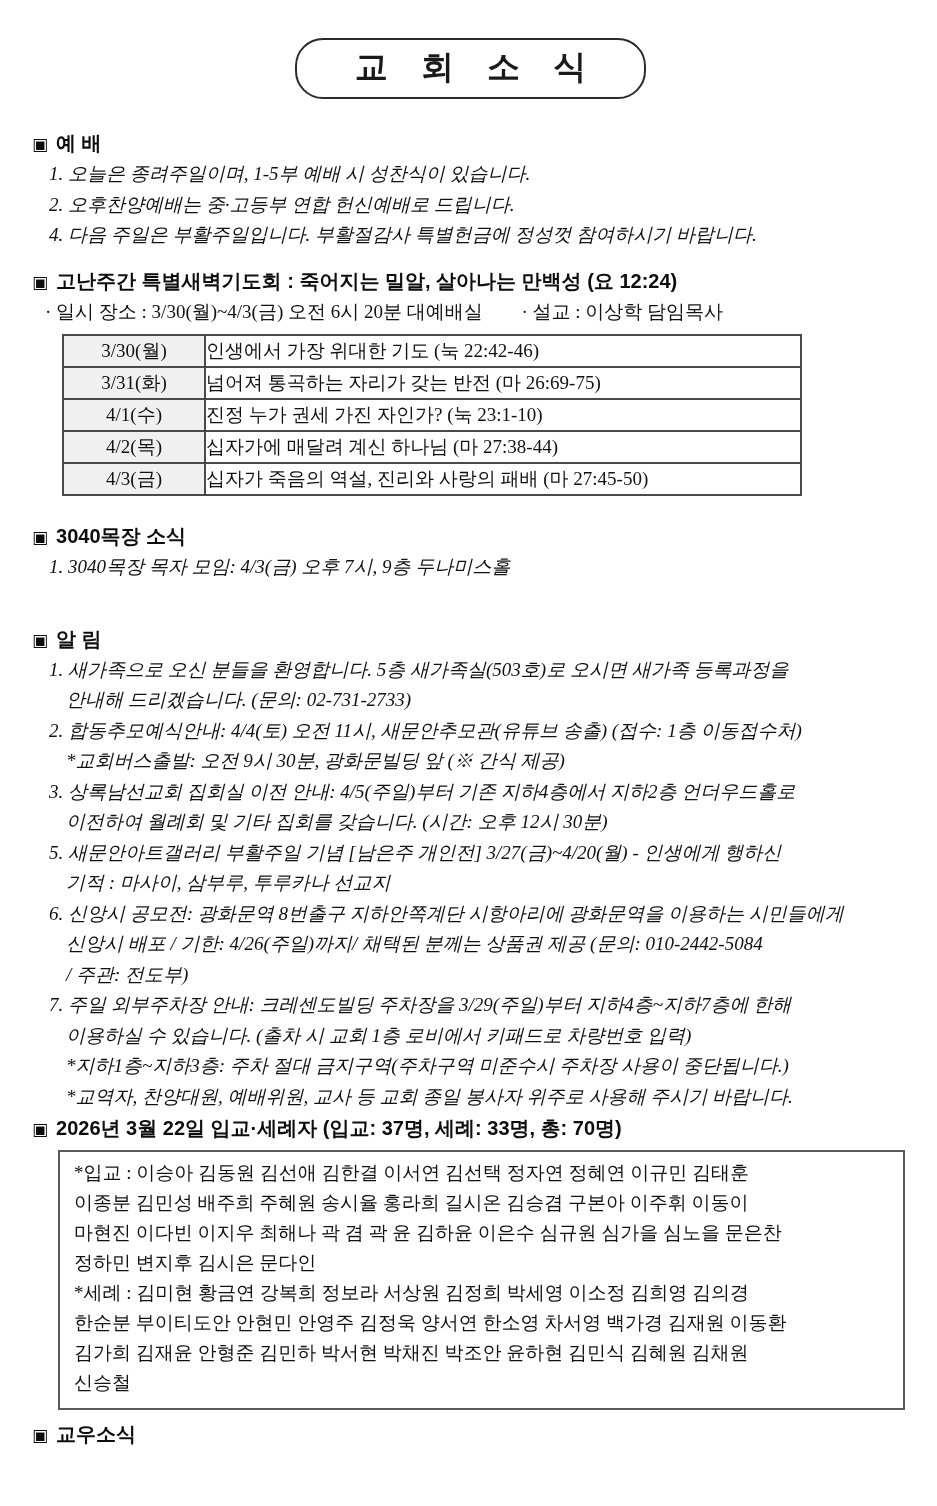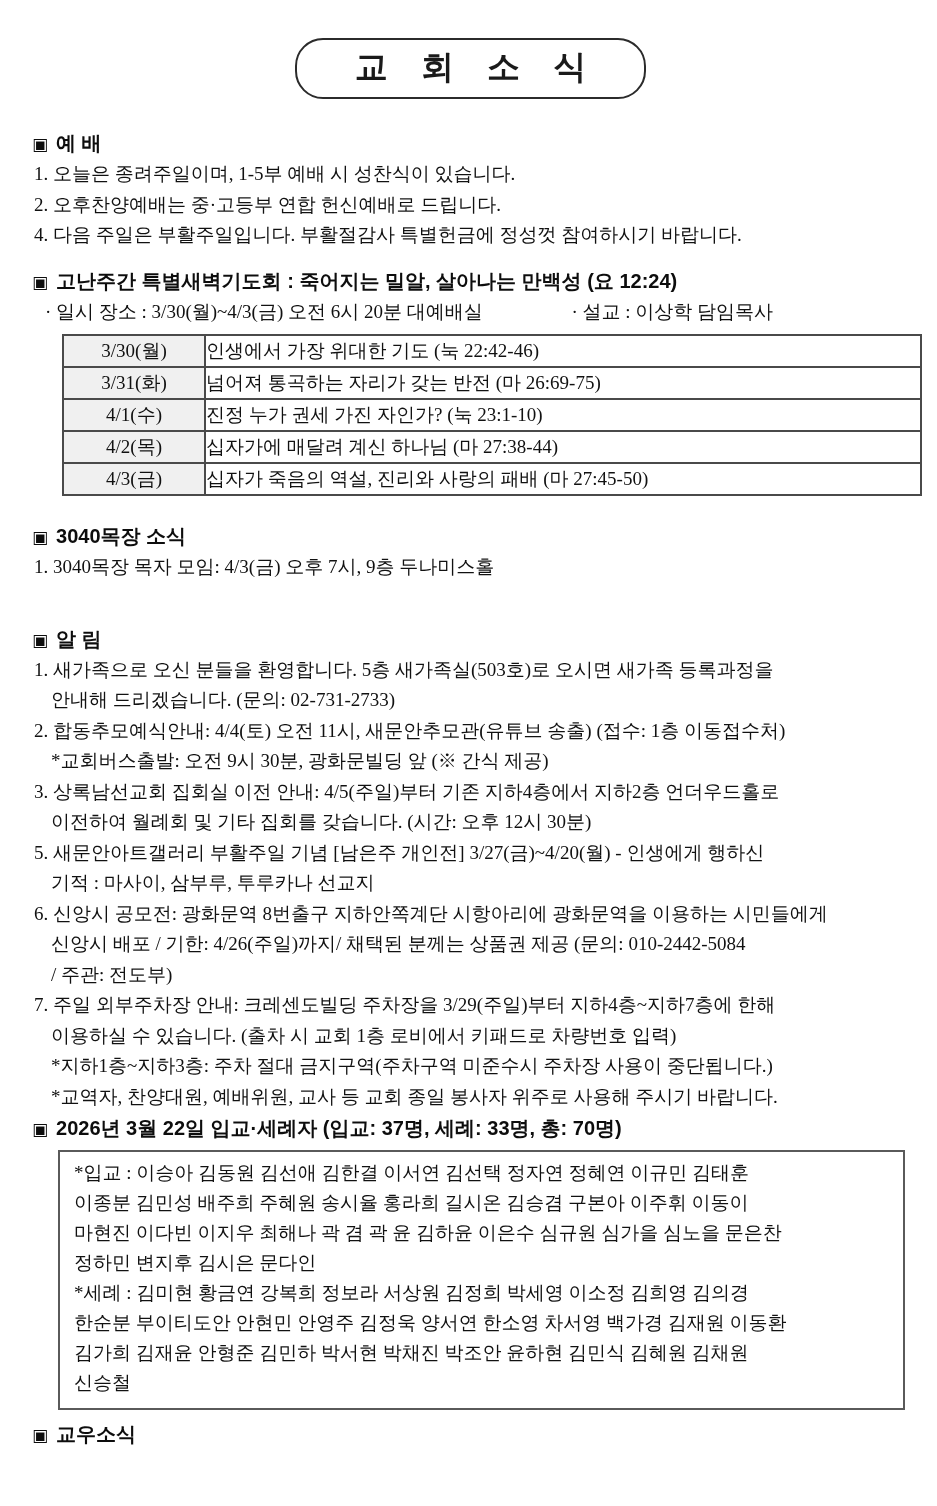--- a/index.html
+++ b/index.html
@@ -48,36 +48,37 @@
   .sec-head .marker {
     font-size: 17px;
     margin-right: 8px;
   }
   
   .line {
     line-height: 30.5px;
     white-space: nowrap;
   }
   .list {
-    margin-left: 2px;
+    margin-left: 17px;
+    font-style: italic;
   }
   .cont {
     padding-left: 17px;
   }
   .sec {
     margin-bottom: 0;
   }
   .sec-worship { margin-bottom: 16px; }
   .sec-dawn .info-line { margin-left: 13px; }
-  .info-right { margin-left: 84px; text-align: right; }
+  .info-right { margin-left: 34px; text-align: right; }
   
   table.schedule {
     border-collapse: collapse;
     margin: 7px 0 0 30px;
-    width: 860px;
+    width: 740px;
     border: 2px solid #a21caf;
   }
   table.schedule td {
     border: 2px solid #4a4a4a;
     height: 30px;
     padding: 0;
   }
   td.date-cell {
     width: 140px;
     text-align: center;

